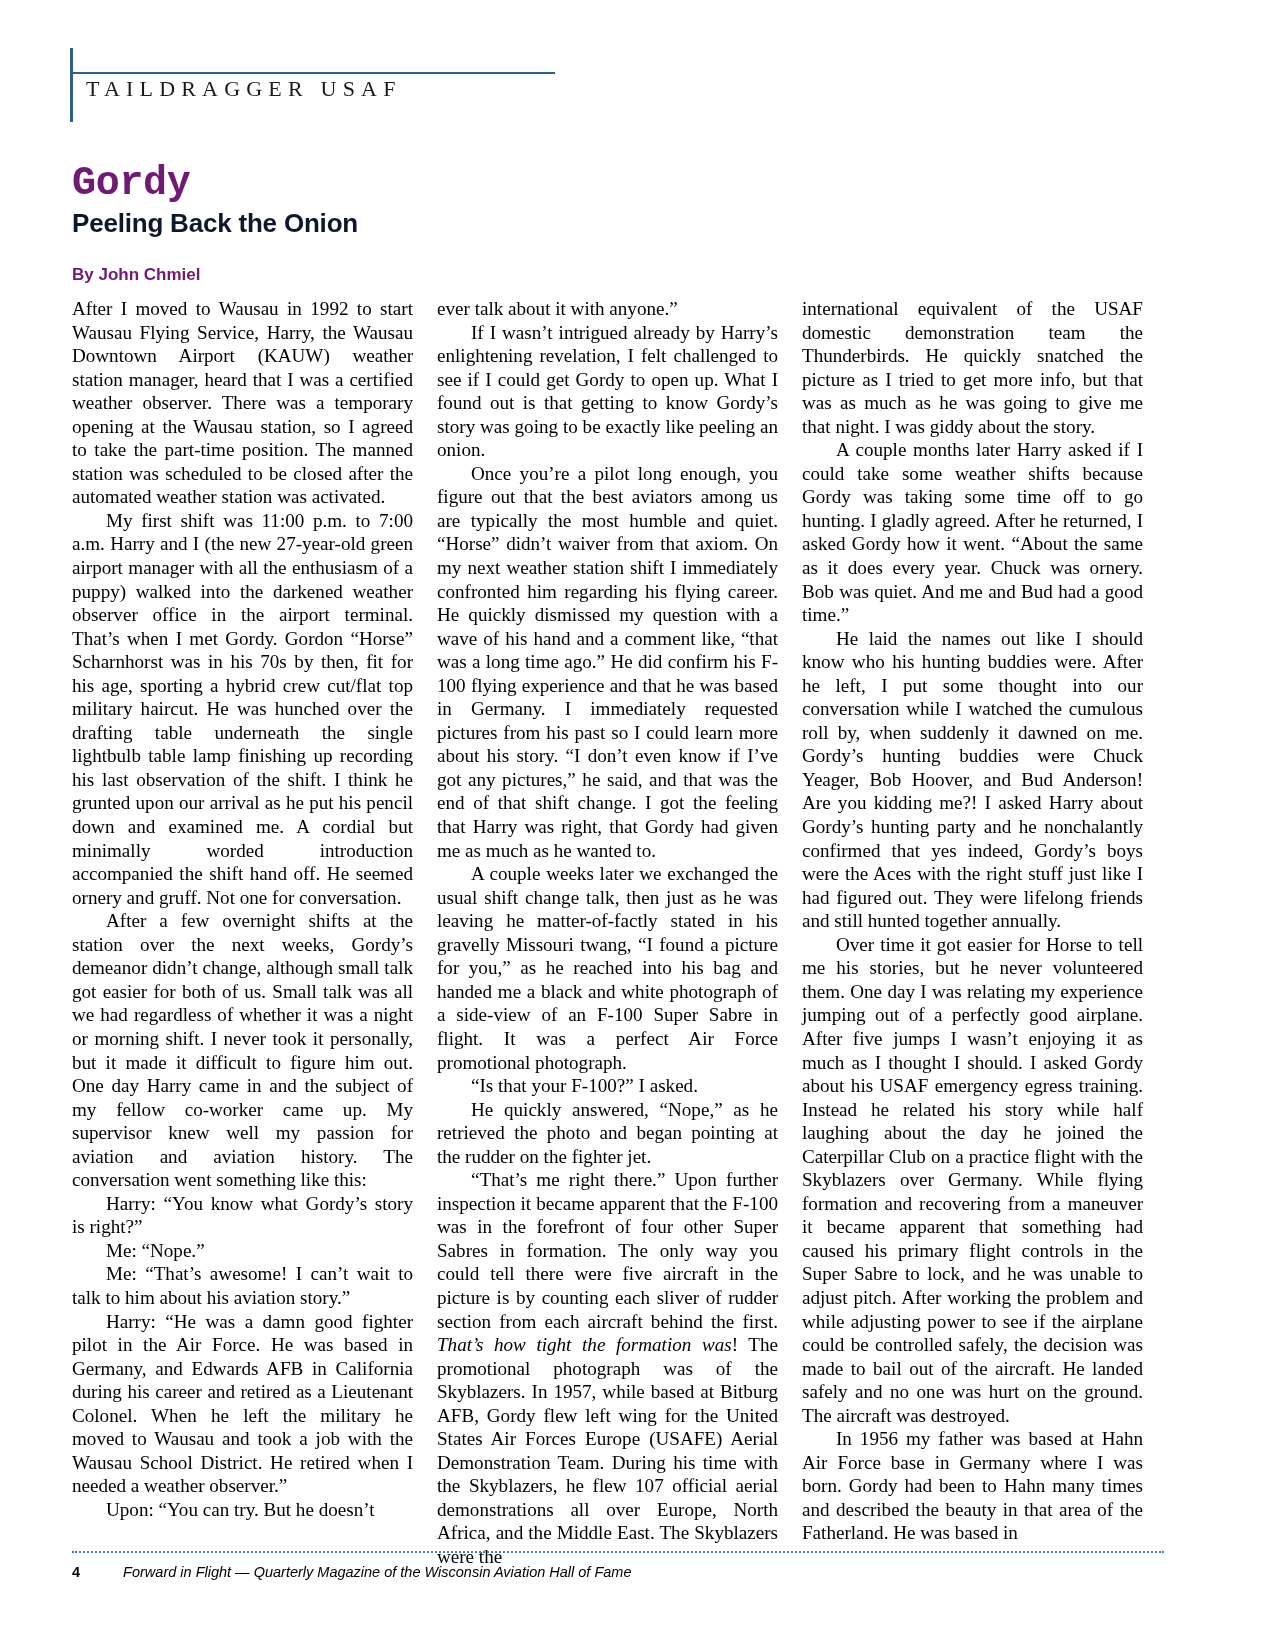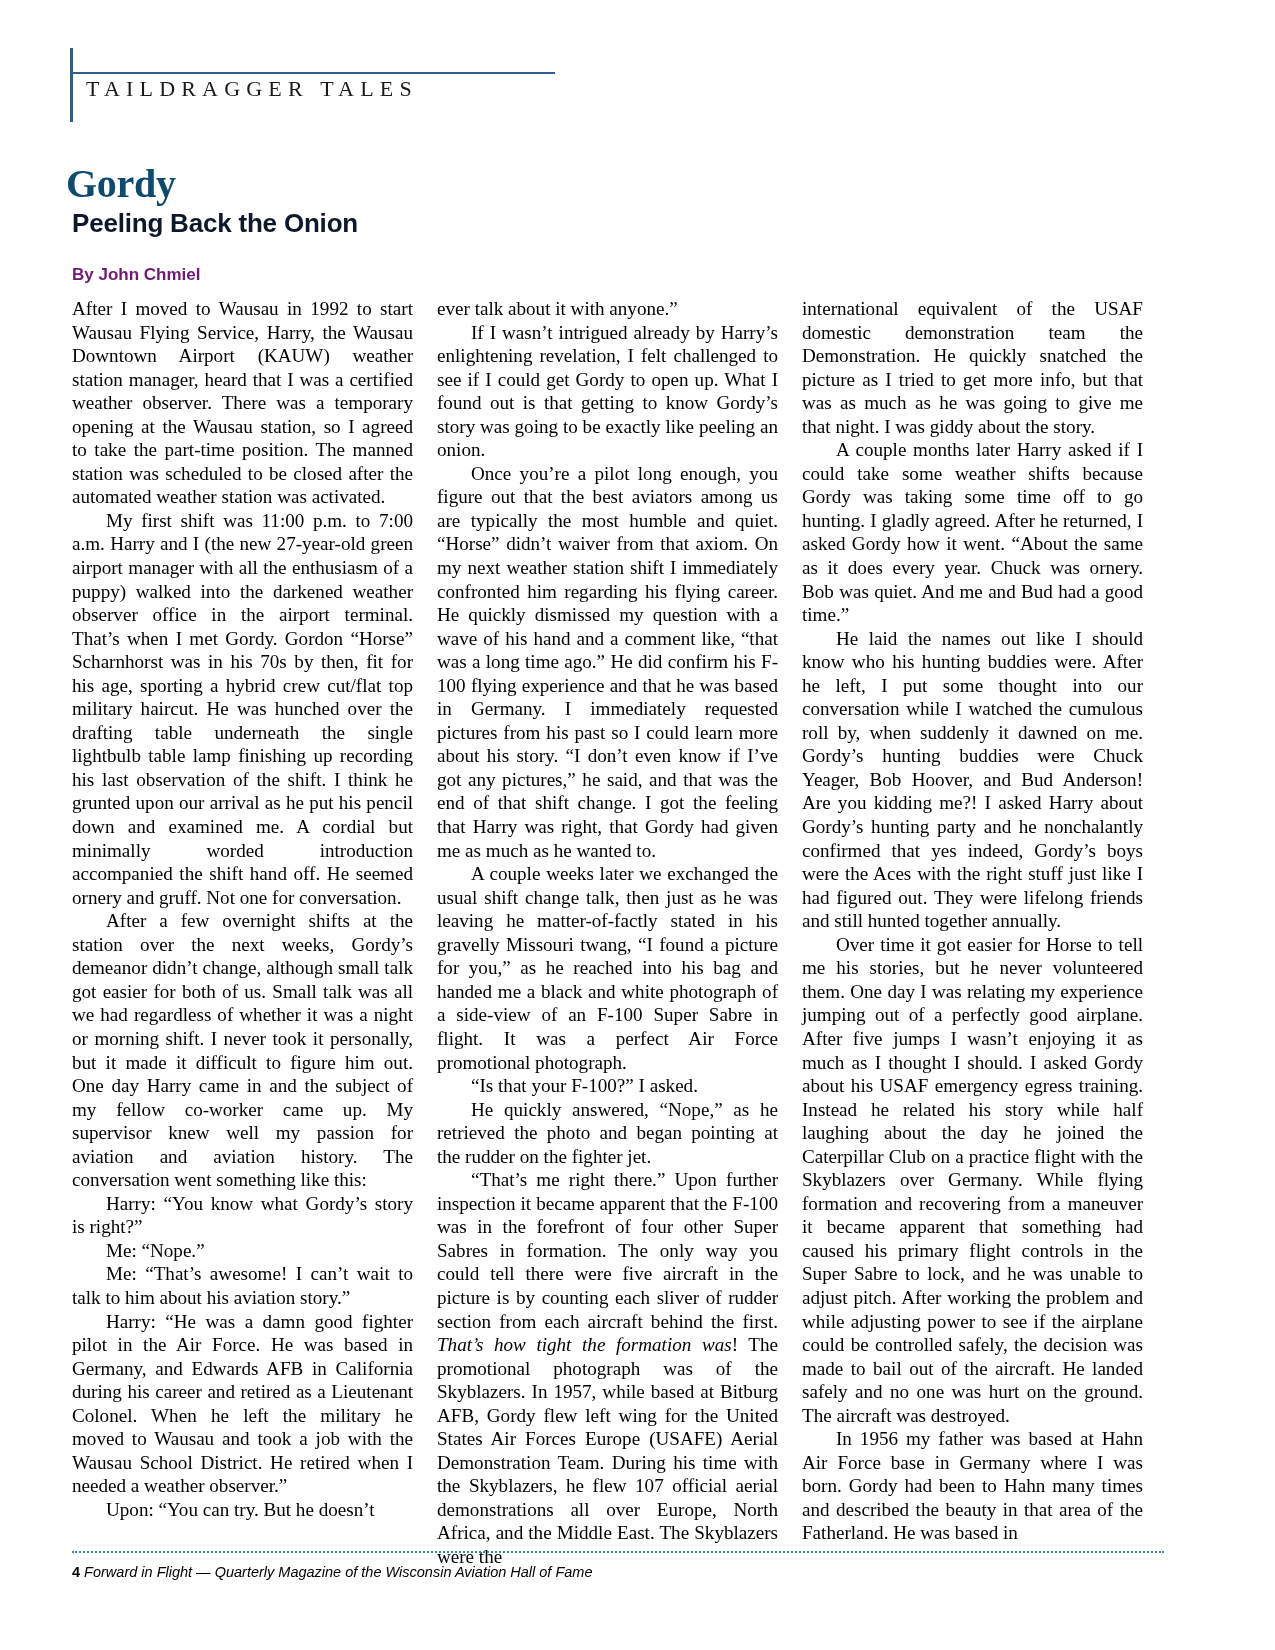--- a/index.html
+++ b/index.html
@@ -54,28 +54,28 @@
     font-family: "Liberation Serif", "DejaVu Serif", serif;
     font-size: 22px;
     letter-spacing: 6.2px;
     color: #1a1a1a;
     white-space: nowrap;
   }
 
   
   .headline {
     position: absolute;
-    left: 66px;
+    left: 72px;
     top: 162px;
-    font-family: Liberation Serif, serif;
+    font-family: Liberation Mono, monospace;
     font-weight: bold;
     font-size: 40px;
     line-height: 44px;
     letter-spacing: -0.3px;
-    color: #0c4a6e;
+    color: #701a75;
   }
   .subhead {
     position: absolute;
     left: 72px;
     top: 208px;
     font-family: Liberation Sans, sans-serif;
     font-weight: bold;
     font-size: 26px;
     line-height: 30px;
     letter-spacing: -0.2px;
@@ -137,31 +137,32 @@
     font-size: 14.5px;
     color: #000;
     white-space: nowrap;
   }
   .footer-text .pgnum {
     font-weight: bold;
     font-style: normal;
   }
   .footer-text .ftitle {
     font-style: italic;
+    margin-left: 39px;
   }
 </style>
 </head>
 <body>
 
 <div class="page">
 
   <div class="kicker-zone">
     <div class="kicker-hrule"></div>
     <div class="kicker-vrule"></div>
-    <div class="kicker-text">TAILDRAGGER TALES</div>
+    <div class="kicker-text">TAILDRAGGER USAF</div>
   </div>
 
   <div class="headline">Gordy</div>
   <div class="subhead">Peeling Back the Onion</div>
   <div class="byline">By John Chmiel</div>
 
   <div class="columns">
 
     <div class="col">
       <p>After I moved to Wausau in 1992 to start Wausau Flying Service, Harry, the Wausau Downtown Airport (KAUW) weather station manager, heard that I was a certified weather observer. There was a temporary opening at the Wausau station, so I agreed to take the part-time position. The manned station was scheduled to be closed after the automated weather station was activated.</p>
@@ -178,21 +179,21 @@
       <p>ever talk about it with anyone.”</p>
       <p class="ind">If I wasn’t intrigued already by Harry’s enlightening revelation, I felt challenged to see if I could get Gordy to open up. What I found out is that getting to know Gordy’s story was going to be exactly like peeling an onion.</p>
       <p class="ind">Once you’re a pilot long enough, you figure out that the best aviators among us are typically the most humble and quiet. “Horse” didn’t waiver from that axiom. On my next weather station shift I immediately confronted him regarding his flying career. He quickly dismissed my question with a wave of his hand and a comment like, “that was a long time ago.” He did confirm his F-100 flying experience and that he was based in Germany. I immediately requested pictures from his past so I could learn more about his story. “I don’t even know if I’ve got any pictures,” he said, and that was the end of that shift change. I got the feeling that Harry was right, that Gordy had given me as much as he wanted to.</p>
       <p class="ind">A couple weeks later we exchanged the usual shift change talk, then just as he was leaving he matter-of-factly stated in his gravelly Missouri twang, “I found a picture for you,” as he reached into his bag and handed me a black and white photograph of a side-view of an F-100 Super Sabre in flight. It was a perfect Air Force promotional photograph.</p>
       <p class="ind">“Is that your F-100?” I asked.</p>
       <p class="ind">He quickly answered, “Nope,” as he retrieved the photo and began pointing at the rudder on the fighter jet.</p>
       <p class="ind"><span>“That’s me right there.” Upon further inspection it became apparent that the F-100 was in the forefront of four other Super Sabres in formation. The only way you could tell there were five aircraft in the picture is by counting each sliver of rudder section from each aircraft behind the first. </span><em>That’s how tight the formation was</em><span>! The promotional photograph was of the Skyblazers. In 1957, while based at Bitburg AFB, Gordy flew left wing for the United States Air Forces Europe (USAFE) Aerial Demonstration Team. During his time with the Skyblazers, he flew 107 official aerial demonstrations all over Europe, North Africa, and the Middle East. The Skyblazers were the</span></p>
     </div>
 
     <div class="col">
-      <p>international equivalent of the USAF domestic demonstration team the Demonstration. He quickly snatched the picture as I tried to get more info, but that was as much as he was going to give me that night. I was giddy about the story.</p>
+      <p>international equivalent of the USAF domestic demonstration team the Thunderbirds. He quickly snatched the picture as I tried to get more info, but that was as much as he was going to give me that night. I was giddy about the story.</p>
       <p class="ind">A couple months later Harry asked if I could take some weather shifts because Gordy was taking some time off to go hunting. I gladly agreed. After he returned, I asked Gordy how it went. “About the same as it does every year. Chuck was ornery. Bob was quiet. And me and Bud had a good time.”</p>
       <p class="ind">He laid the names out like I should know who his hunting buddies were. After he left, I put some thought into our conversation while I watched the cumulous roll by, when suddenly it dawned on me. Gordy’s hunting buddies were Chuck Yeager, Bob Hoover, and Bud Anderson! Are you kidding me?! I asked Harry about Gordy’s hunting party and he nonchalantly confirmed that yes indeed, Gordy’s boys were the Aces with the right stuff just like I had figured out. They were lifelong friends and still hunted together annually.</p>
       <p class="ind">Over time it got easier for Horse to tell me his stories, but he never volunteered them. One day I was relating my experience jumping out of a perfectly good airplane. After five jumps I wasn’t enjoying it as much as I thought I should. I asked Gordy about his USAF emergency egress training. Instead he related his story while half laughing about the day he joined the Caterpillar Club on a practice flight with the Skyblazers over Germany. While flying formation and recovering from a maneuver it became apparent that something had caused his primary flight controls in the Super Sabre to lock, and he was unable to adjust pitch. After working the problem and while adjusting power to see if the airplane could be controlled safely, the decision was made to bail out of the aircraft. He landed safely and no one was hurt on the ground. The aircraft was destroyed.</p>
       <p class="ind">In 1956 my father was based at Hahn Air Force base in Germany where I was born. Gordy had been to Hahn many times and described the beauty in that area of the Fatherland. He was based in</p>
     </div>
 
   </div>
 
   <div class="footer-rule"></div>
   <div class="footer-text"><span class="pgnum">4</span> <span class="ftitle">Forward in Flight — Quarterly Magazine of the Wisconsin Aviation Hall of Fame</span></div>

